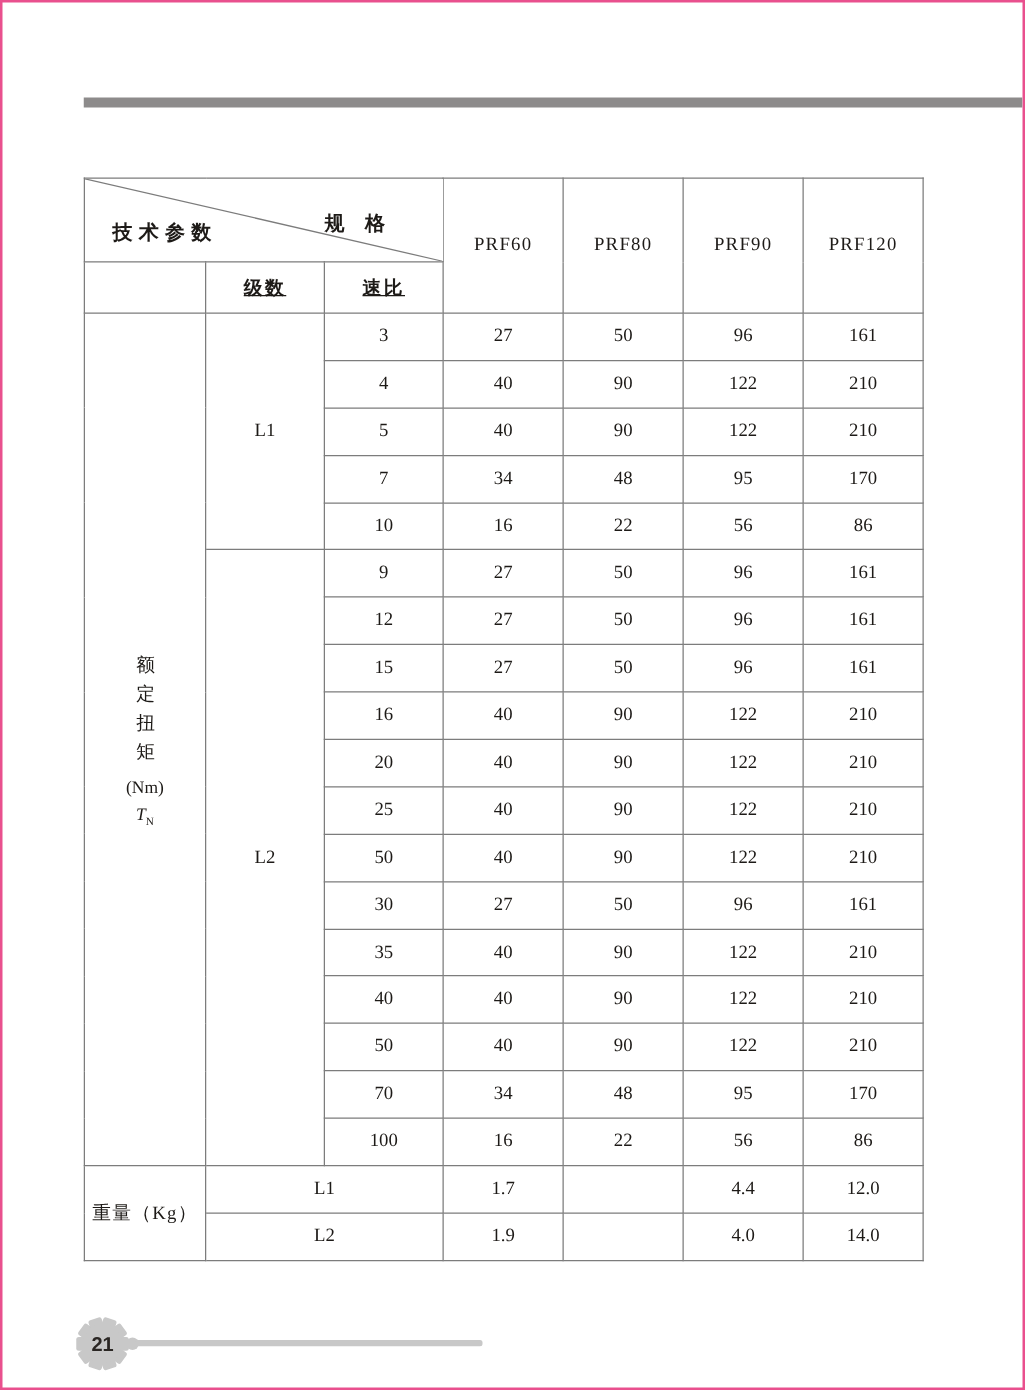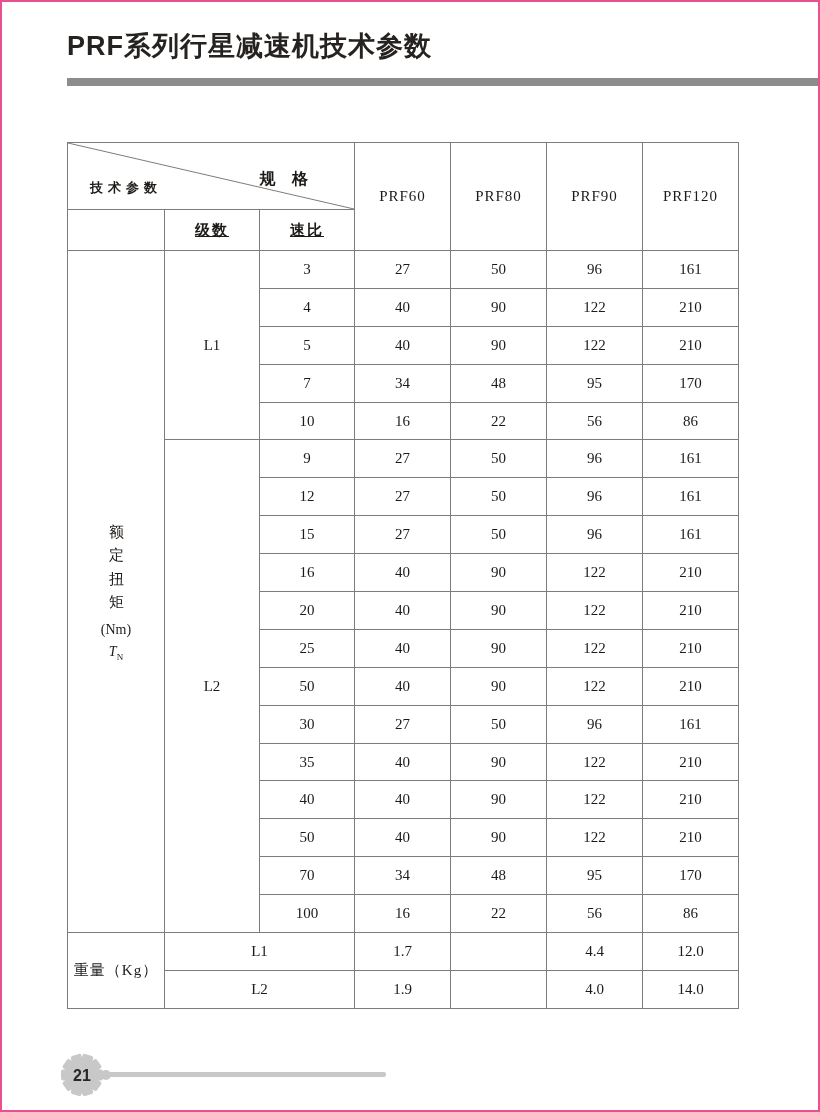--- a/index.html
+++ b/index.html
@@ -43,21 +43,21 @@
   tr.h1 { height:67px; }
   tr.h2 { height:41px; }
   tr.data { height:37.9px; }
   tr.wrow { height:38px; }
 
   td.corner { position:relative; background:#fff; }
   td.corner svg.diag { position:absolute; left:0; top:0; width:100%; height:100%; display:block; }
   .corner-bl {
     position:absolute; left:22px; bottom:12px;
     font-family:"Liberation Sans", sans-serif;
-    font-weight:bold; font-size:13px; letter-spacing:5px;text-align:right;
+    font-weight:bold; font-size:16px; letter-spacing:5px;text-align:right;
   }
   .corner-tr {
     position:absolute; right:40px; top:26px;
     font-family:"Liberation Sans", sans-serif;
     font-weight:bold; font-size:16px; letter-spacing:6px;
   }
   td.colhead {
     font-family:"Liberation Sans", sans-serif;
     font-size:16px; letter-spacing:1px;
   }
@@ -94,21 +94,20 @@
     position:absolute; left:106px; top:1070px;
     width:278px; height:5px; border-radius:2px;
     background:#c8c8c8;
   }
 </style>
 </head>
 <body>
 
 <div class="page">
 
-  <div class="page-title">PRF系列行星减速机技术参数</div>
   <div class="title-bar"></div>
 
   <table class="spec">
     <colgroup>
       <col style="width:97px">
         <col style="width:95px">
         <col style="width:95px">
       <col style="width:96px">
         <col style="width:96px">
         <col style="width:96px">

